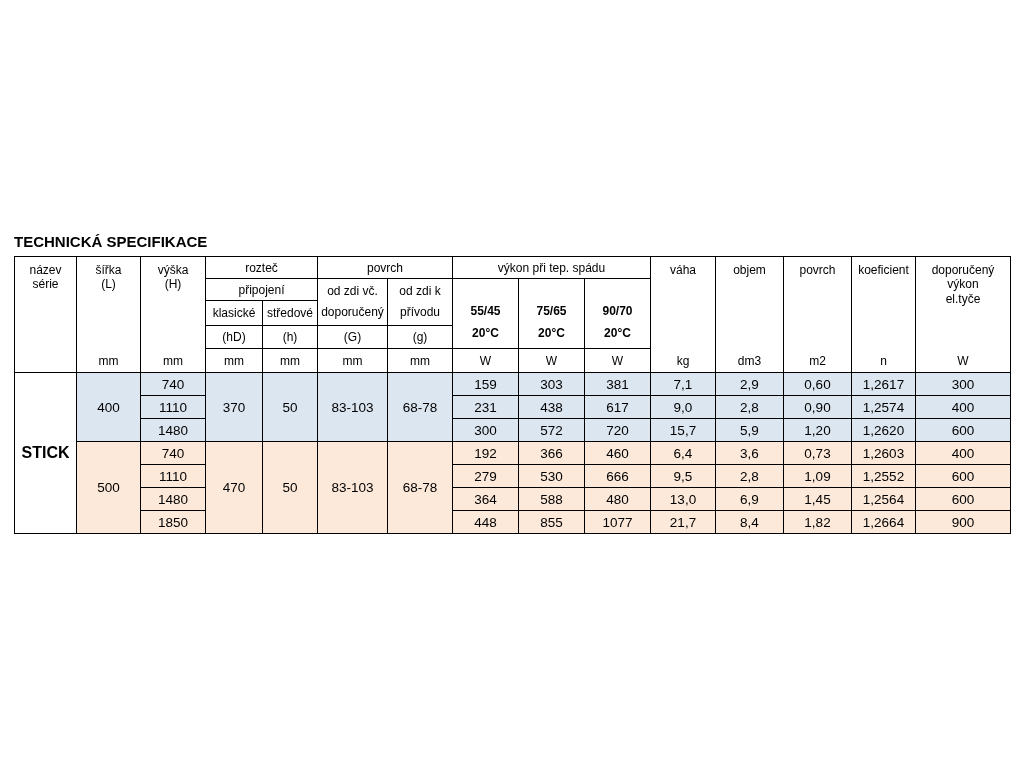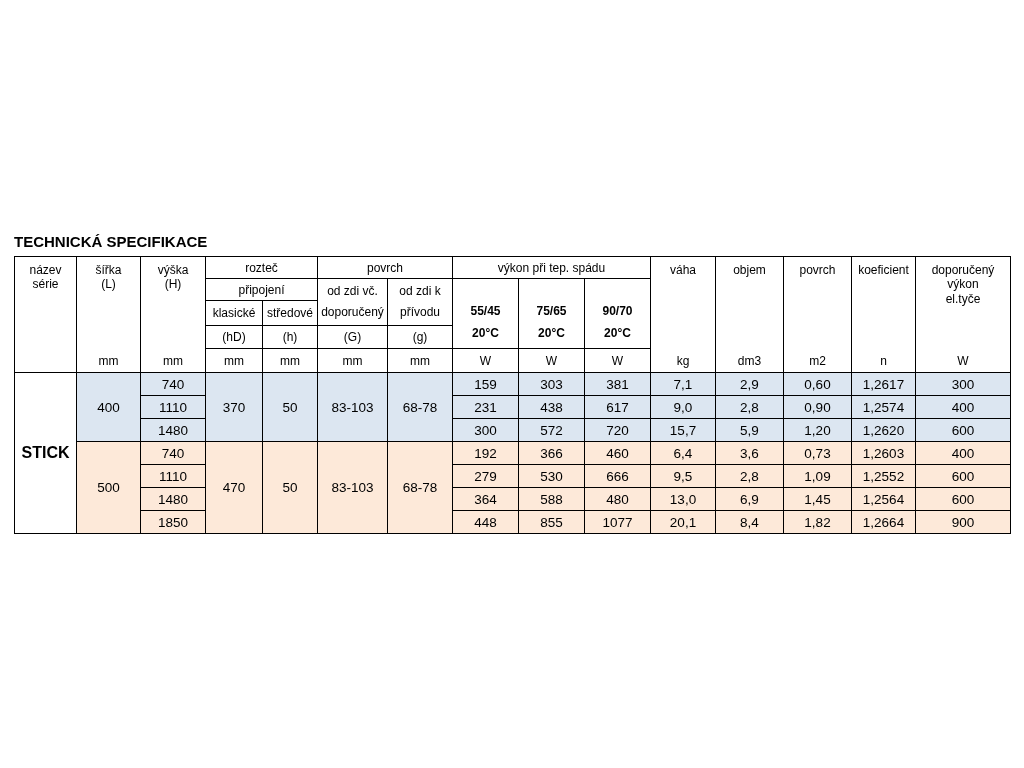--- a/index.html
+++ b/index.html
@@ -224,21 +224,21 @@
         <td>6,9</td>
         <td>1,45</td>
         <td>1,2564</td>
         <td>600</td>
       </tr>
       <tr class="dr g2">
         <td>1850</td>
         <td>448</td>
         <td>855</td>
         <td>1077</td>
-        <td>20,1</td>
+        <td>21,7</td>
         <td>8,4</td>
         <td>1,82</td>
         <td>1,2664</td>
         <td>900</td>
       </tr>
     </tbody>
   </table>
 </div>
 
 </body></html>

